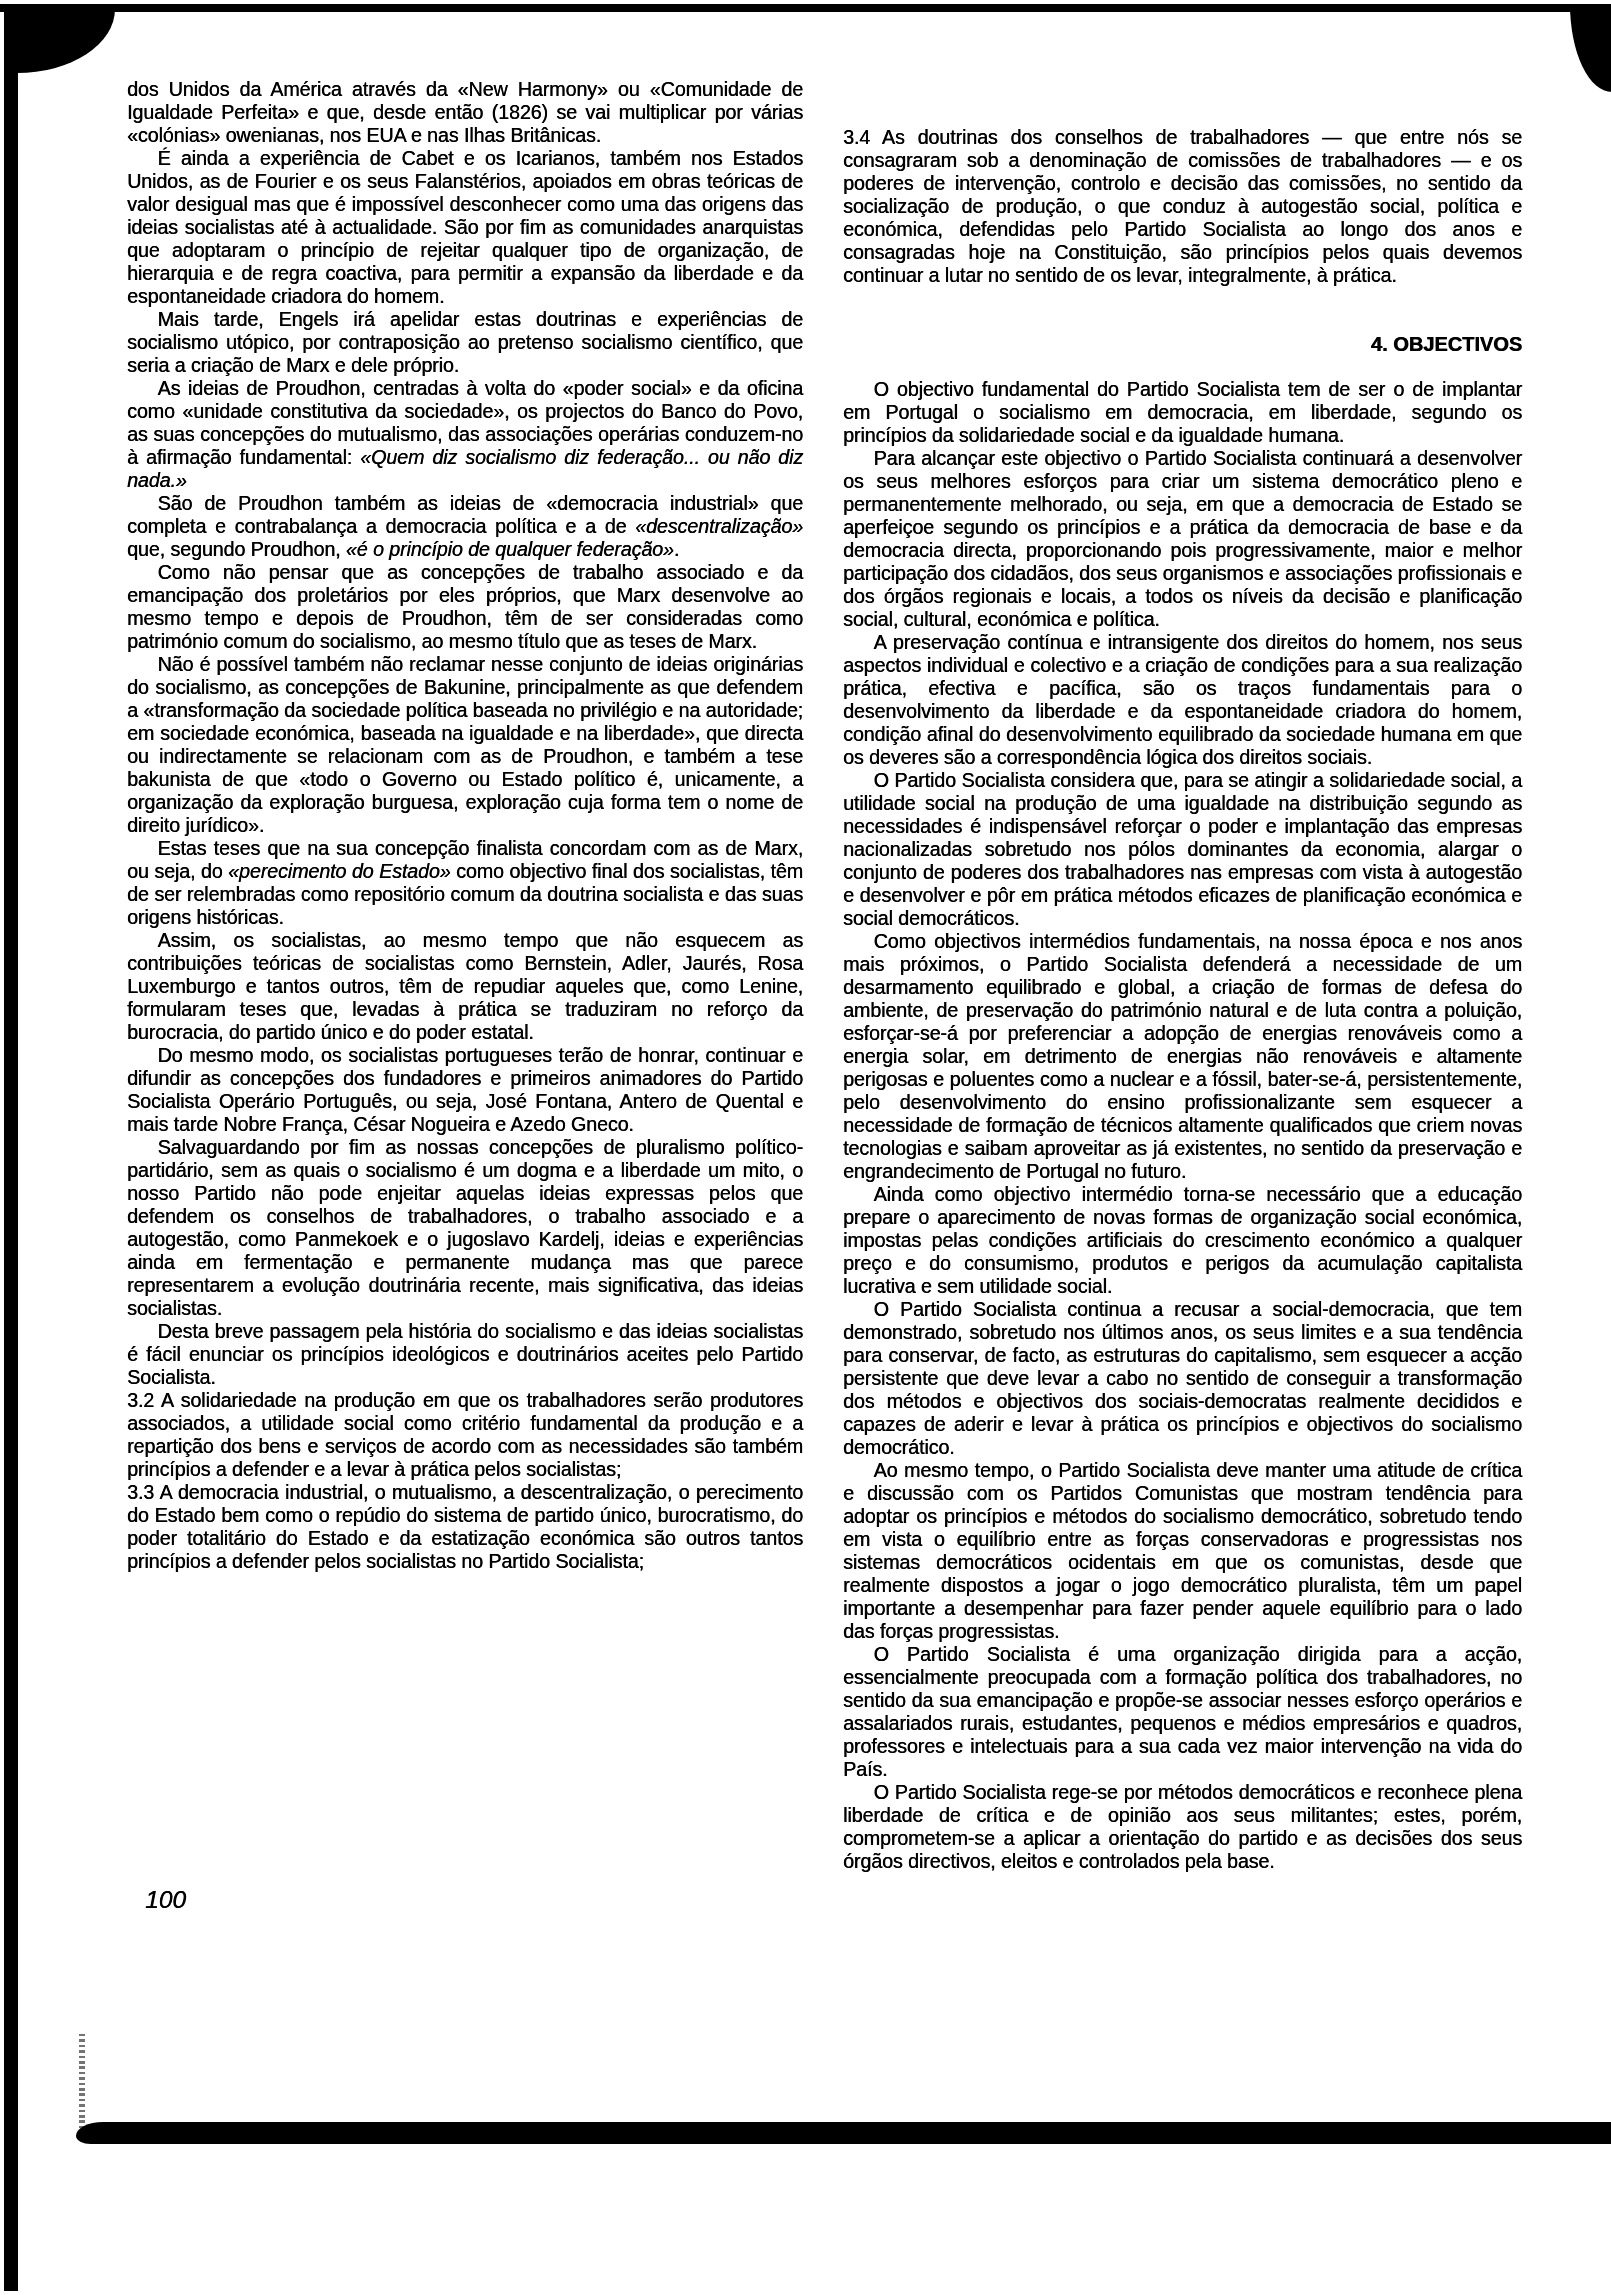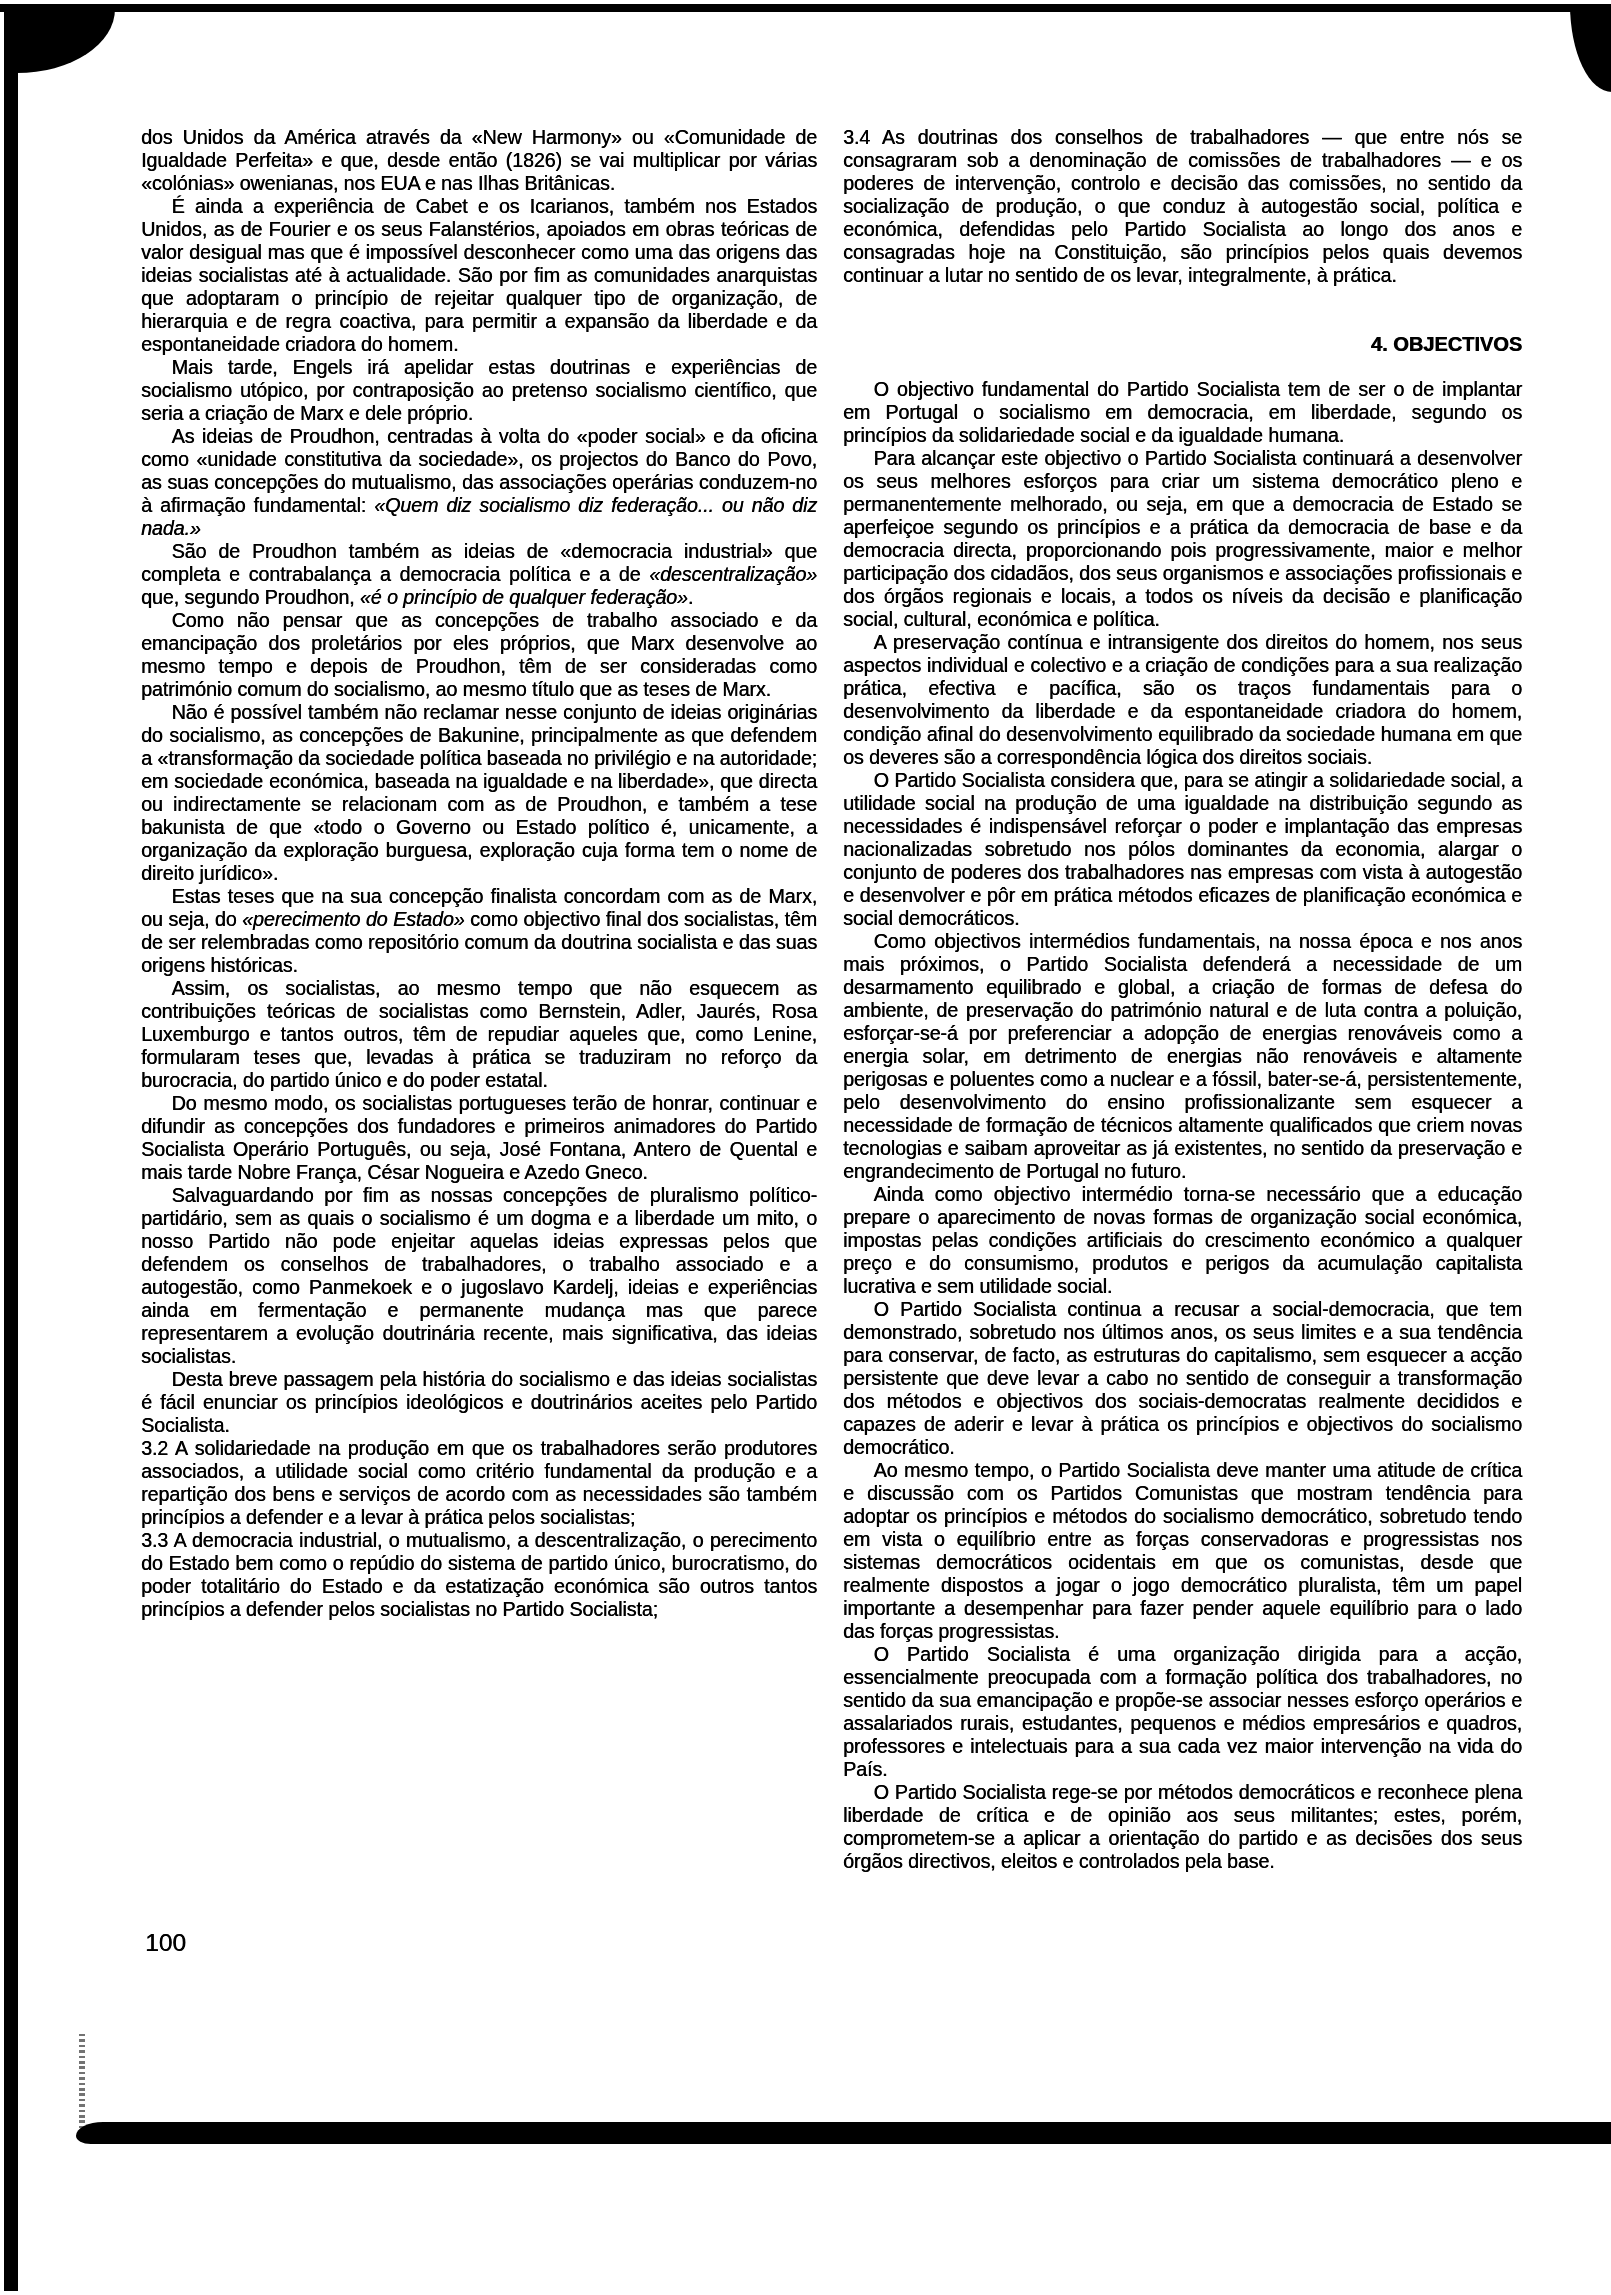--- a/index.html
+++ b/index.html
@@ -15,33 +15,33 @@
   #art-topright-blob{right:0;top:4.4px;width:42px;height:88px;border-bottom-left-radius:42px 88px;}
   #art-bottom-bar{left:76px;top:2122px;right:0;height:21.6px;border-top-left-radius:27px 13.8px;border-bottom-left-radius:14.7px 7.9px;}
   #art-bottom-stub{left:79px;top:2034px;width:5.9px;height:98px;
     background:repeating-linear-gradient(to bottom,#000 0 2.5px,transparent 2.5px 5.4px);opacity:.55;}
   
   .col{
     position:absolute;top:78px;text-align:justify;
     font-size:19.7px;line-height:23px;letter-spacing:-0.1px;
     text-shadow:0.4px 0 0 #000;
   }
-  #col-left{left:141px;width:676px;margin-top:48px;}
+  #col-left{left:127px;width:676px;}
   #col-right{left:843px;width:679px;margin-top:48px;}
   .col p{margin:0;}
   .col p.indent{text-indent:30.5px;}
   .col h2{
     font-size:20px;line-height:24.6px;font-weight:700;letter-spacing:0;
     margin:48px 0 35px 0;text-align:right;text-shadow:0.6px 0 0 #000;
   }
   #col-right h2{margin:45px 0 21.6px 0;}
   .col i{font-style:italic;}
   #page-number{
-    position:absolute;left:145px;top:1929px;
-    font-size:24.6px;font-weight:400;text-shadow:0.4px 0 0 #000;
+    position:absolute;left:145px;top:1886px;
+    font-size:24.6px;font-style:italic;font-weight:400;text-shadow:0.4px 0 0 #000;
   }
 </style>
 </head>
 <body>
 
 <div class="art" id="art-top-bar"></div>
 <div class="art" id="art-topleft-blob"></div>
 <div class="art" id="art-topright-blob"></div>
 <div class="art" id="art-left-strip"></div>
 <div class="art" id="art-bottom-bar"></div>

